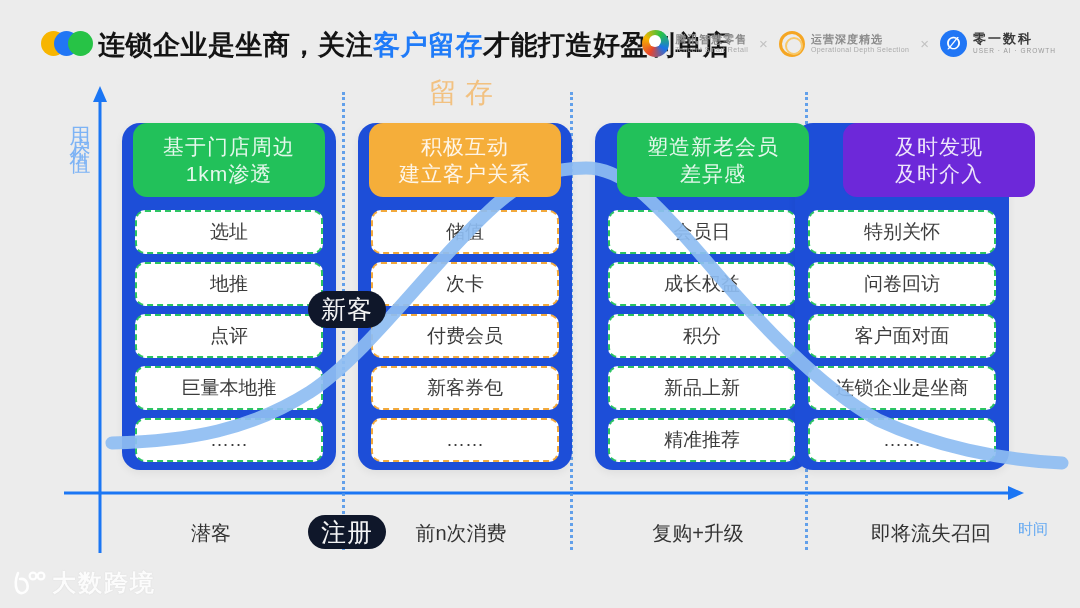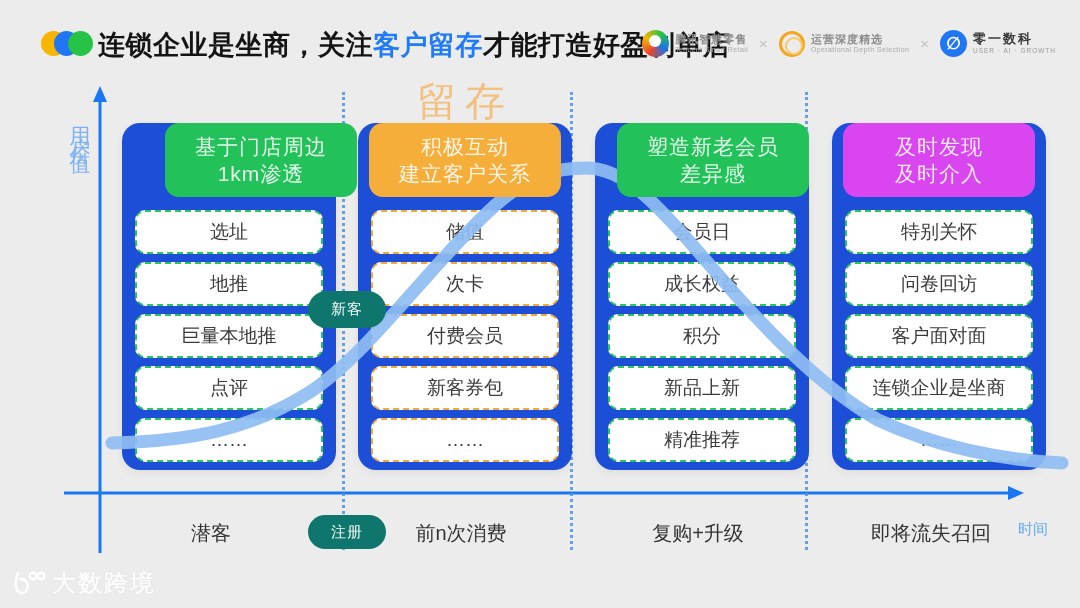--- a/index.html
+++ b/index.html
@@ -36,39 +36,39 @@
     display:flex; align-items:center; justify-content:center; font-size:17px; font-weight:bold; }
   
   .axes-svg, .curve-svg { position:absolute; left:0; top:0; width:1080px; height:608px; pointer-events:none; }
   .y-axis-label { position:absolute; left:66px; top:110px; writing-mode:vertical-rl; text-orientation:upright;
     font-size:21px; color:#7db3f5; letter-spacing:9px; }
   .x-axis-label { position:absolute; left:1018px; top:520px; font-size:15px; color:#64a9f2; }
   .vsep { position:absolute; top:92px; height:458px; width:0; border-left:3px dotted #4b93ea; opacity:0.85; }
   .vsep1 { left:342px; } .vsep2 { left:570px; } .vsep3 { left:805px; }
   
   .retention-word { position:absolute; left:358px; top:74px; width:214px; text-align:center;
-    font-size:40px; color:#f2c180; letter-spacing:8px; }
+    font-size:28px; color:#f2c180; letter-spacing:8px; }
   
   .col-card { position:absolute; top:123px; width:214px; height:347px; background:#1d4ed8; border-radius:18px;
     box-shadow:0 3px 8px rgba(0,0,0,0.06); padding:87px 13px 0; }
-  .card1 { left:122px; } .card2 { left:358px; } .card3 { left:595px; } .card4 { left:832px; }
+  .card1 { left:122px; } .card2 { left:358px; } .card3 { left:595px; } .card4 { left:795px; }
   .item-box { height:44px; margin-bottom:8px; border-radius:10px; background:#fff;
     display:flex; align-items:center; justify-content:center; font-size:19px; color:#3c3c3c; }
   .g .item-box { border:2px dashed #2bc463; }
   .o .item-box { border:2px dashed #f2a93c; }
   .col-header { position:absolute; top:123px; width:192px; height:74px; border-radius:14px;
     display:flex; flex-direction:column; align-items:center; justify-content:center;
     font-size:21px; line-height:1.3; color:rgba(255,255,255,0.88); letter-spacing:1px; text-align:center; }
-  .hdr1 { left:133px; background:#22c15a;margin-left:32px; }
+  .hdr1 { left:133px; background:#22c15a; }
   .hdr2 { left:369px; background:#f5ae3a; }
   .hdr3 { left:606px; background:#22c15a;margin-left:11px; }
-  .hdr4 { left:843px; background:#d946ef; }
-  
-  .pill { position:absolute; background:#0f766e; color:rgba(255,255,255,0.95); border-radius:19px;
-    display:flex; align-items:center; justify-content:center; font-size:15px; letter-spacing:1px; }
+  .hdr4 { left:843px; background:#6d28d9; }
+  
+  .pill { position:absolute; background:#0f172a; color:rgba(255,255,255,0.95); border-radius:19px;
+    display:flex; align-items:center; justify-content:center; font-size:25px; letter-spacing:1px; }
   .pill-newcust { left:308px; top:291px; width:78px; height:37px; }
   .pill-register { left:308px; top:515px; width:78px; height:34px; border-radius:17px; }
   
   .stage { position:absolute; top:520px; transform:translateX(-50%); font-size:20px; color:#333; white-space:nowrap; }
   .st1 { left:211px; } .st2 { left:461px; } .st3 { left:698px;text-align:center; } .st4 { left:931px; }
   
   .watermark { position:absolute; left:12px; top:567px; display:flex; align-items:center; gap:6px;
     color:rgba(255,255,255,0.92); }
   .wm-text { font-size:24px; font-weight:bold; letter-spacing:2px; text-shadow:0 0 1px rgba(180,180,180,0.5); }
 </style>
@@ -120,22 +120,22 @@
 <div class="y-axis-label">用户价值</div>
 <div class="vsep vsep1"></div>
 <div class="vsep vsep2"></div>
 <div class="vsep vsep3"></div>
 
 <div class="retention-word">留存</div>
 
 <div class="col-card card1 g">
   <div class="item-box">选址</div>
   <div class="item-box">地推</div>
+  <div class="item-box">点评</div>
   <div class="item-box">巨量本地推</div>
-  <div class="item-box">点评</div>
   <div class="item-box">……</div>
 </div>
 <div class="col-card card2 o">
   <div class="item-box">储值</div>
   <div class="item-box">次卡</div>
   <div class="item-box">付费会员</div>
   <div class="item-box">新客券包</div>
   <div class="item-box">……</div>
 </div>
 <div class="col-card card3 g">

